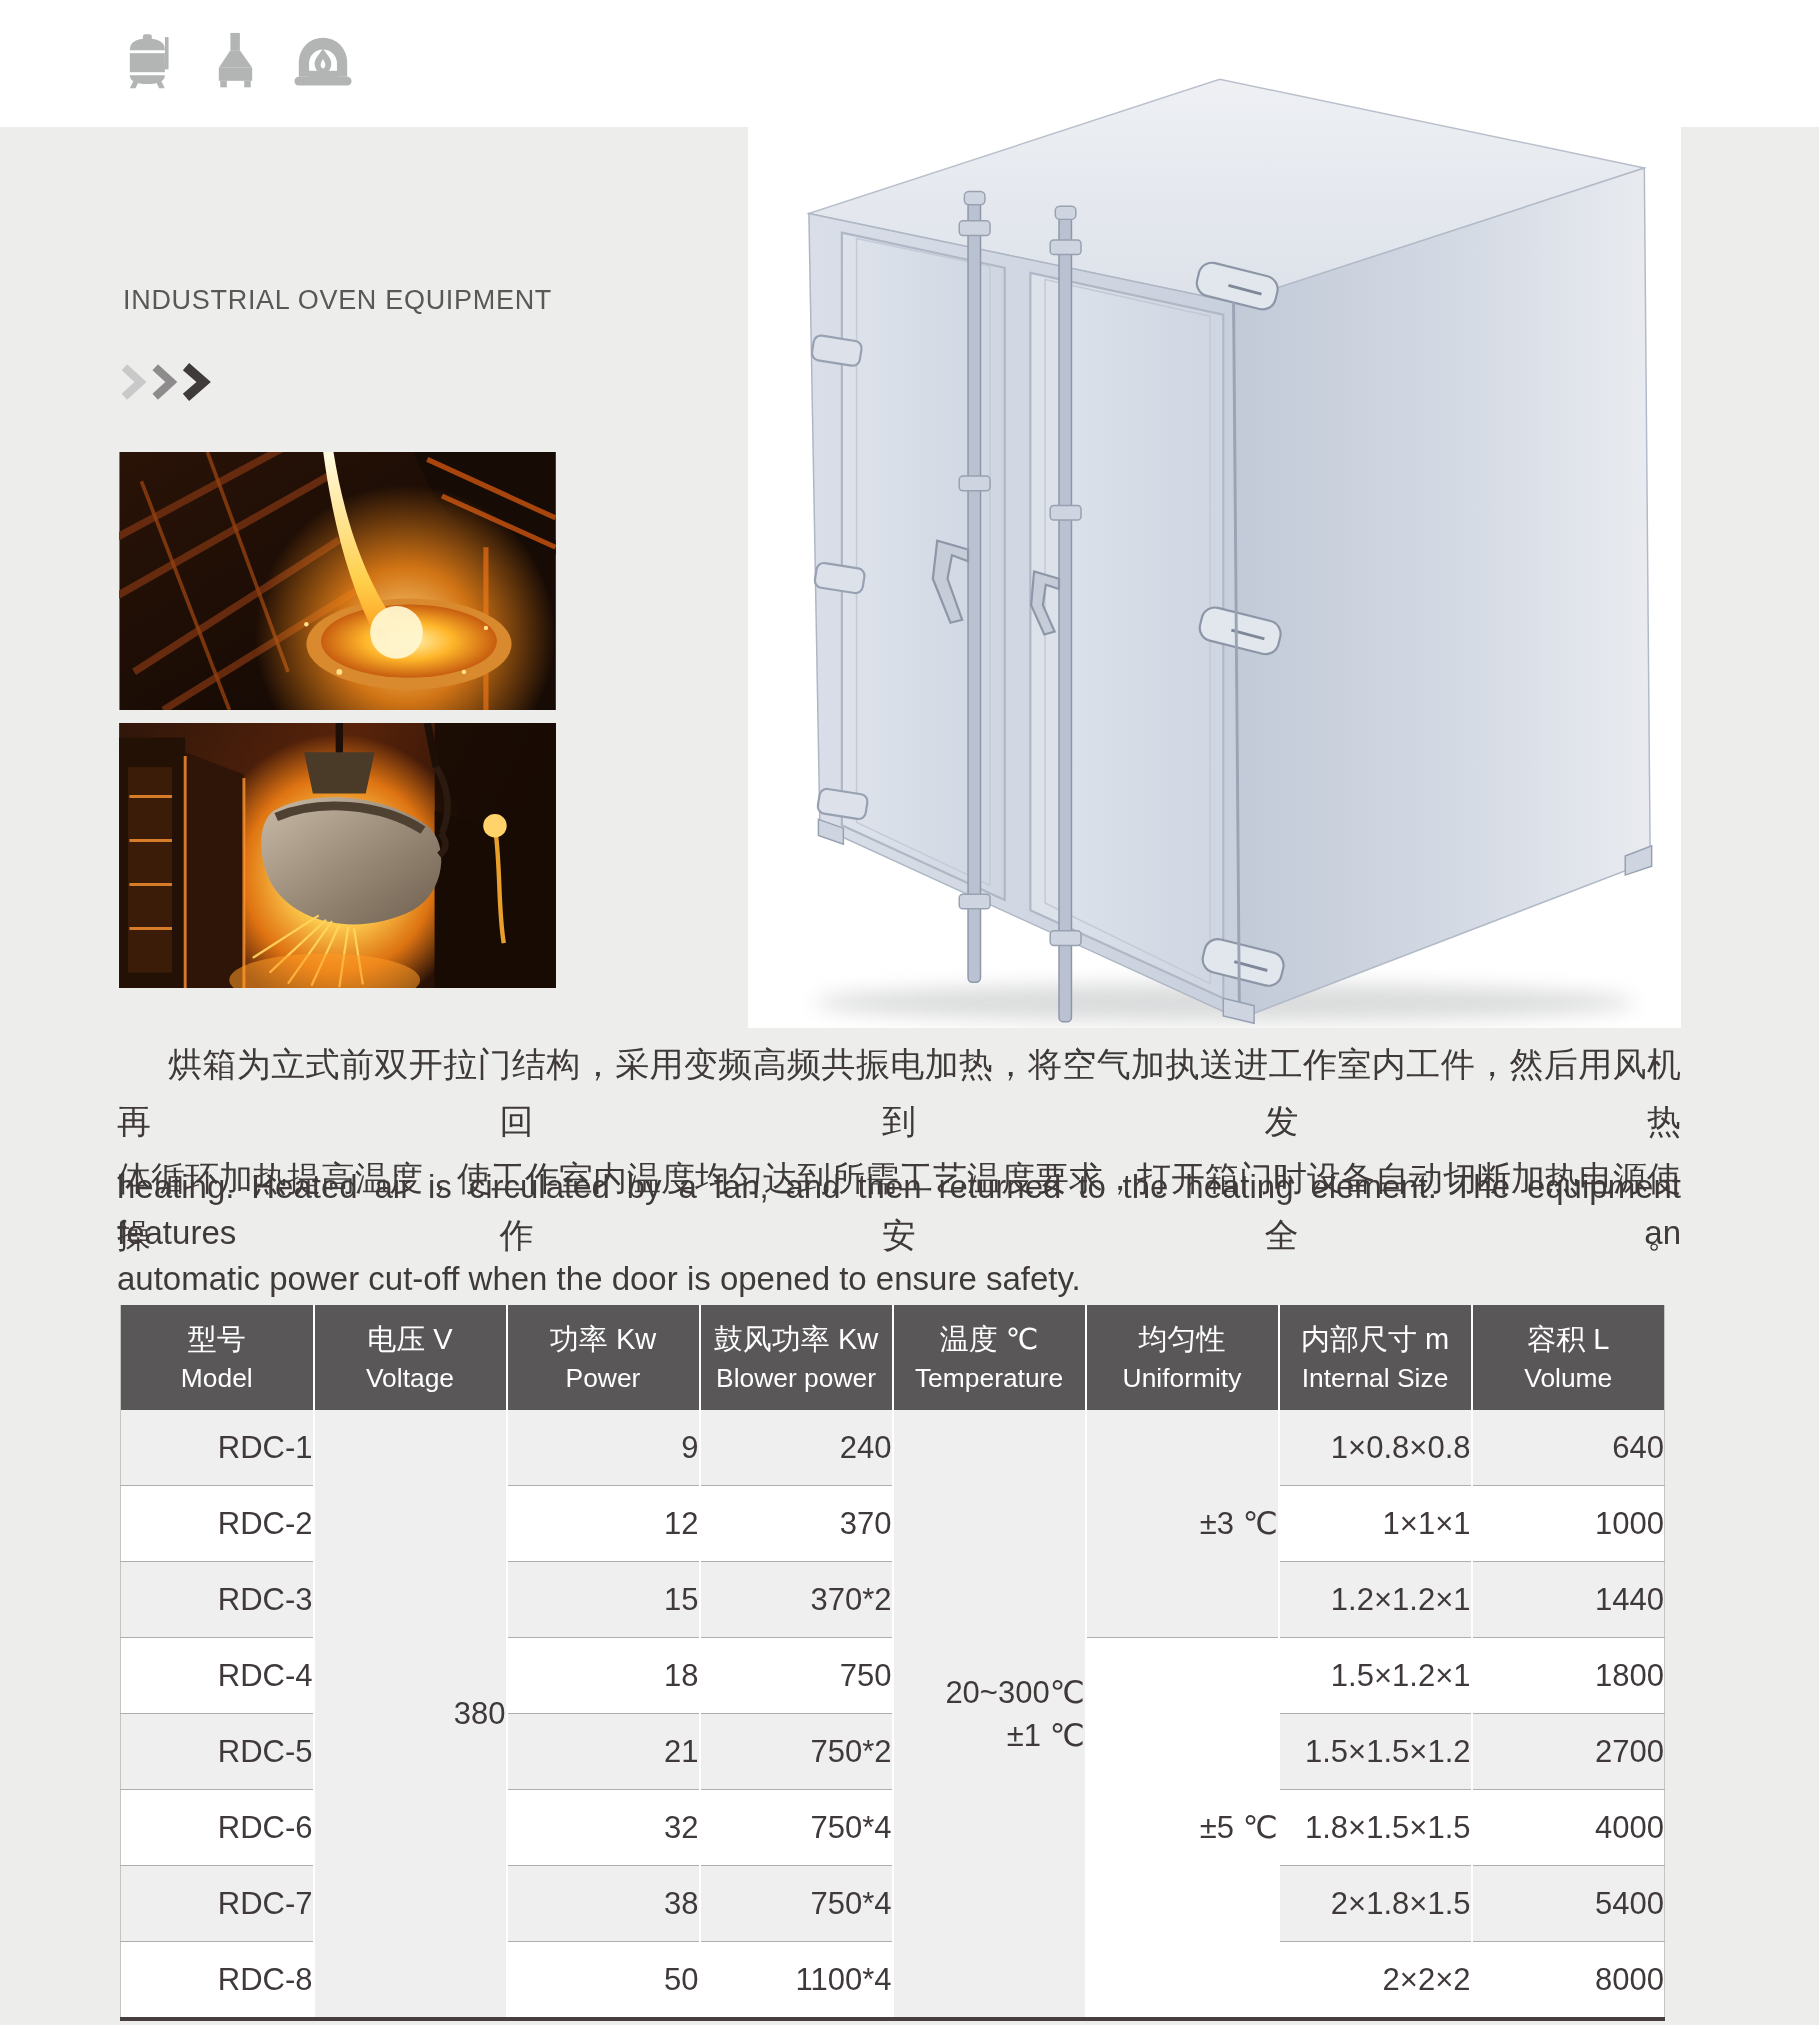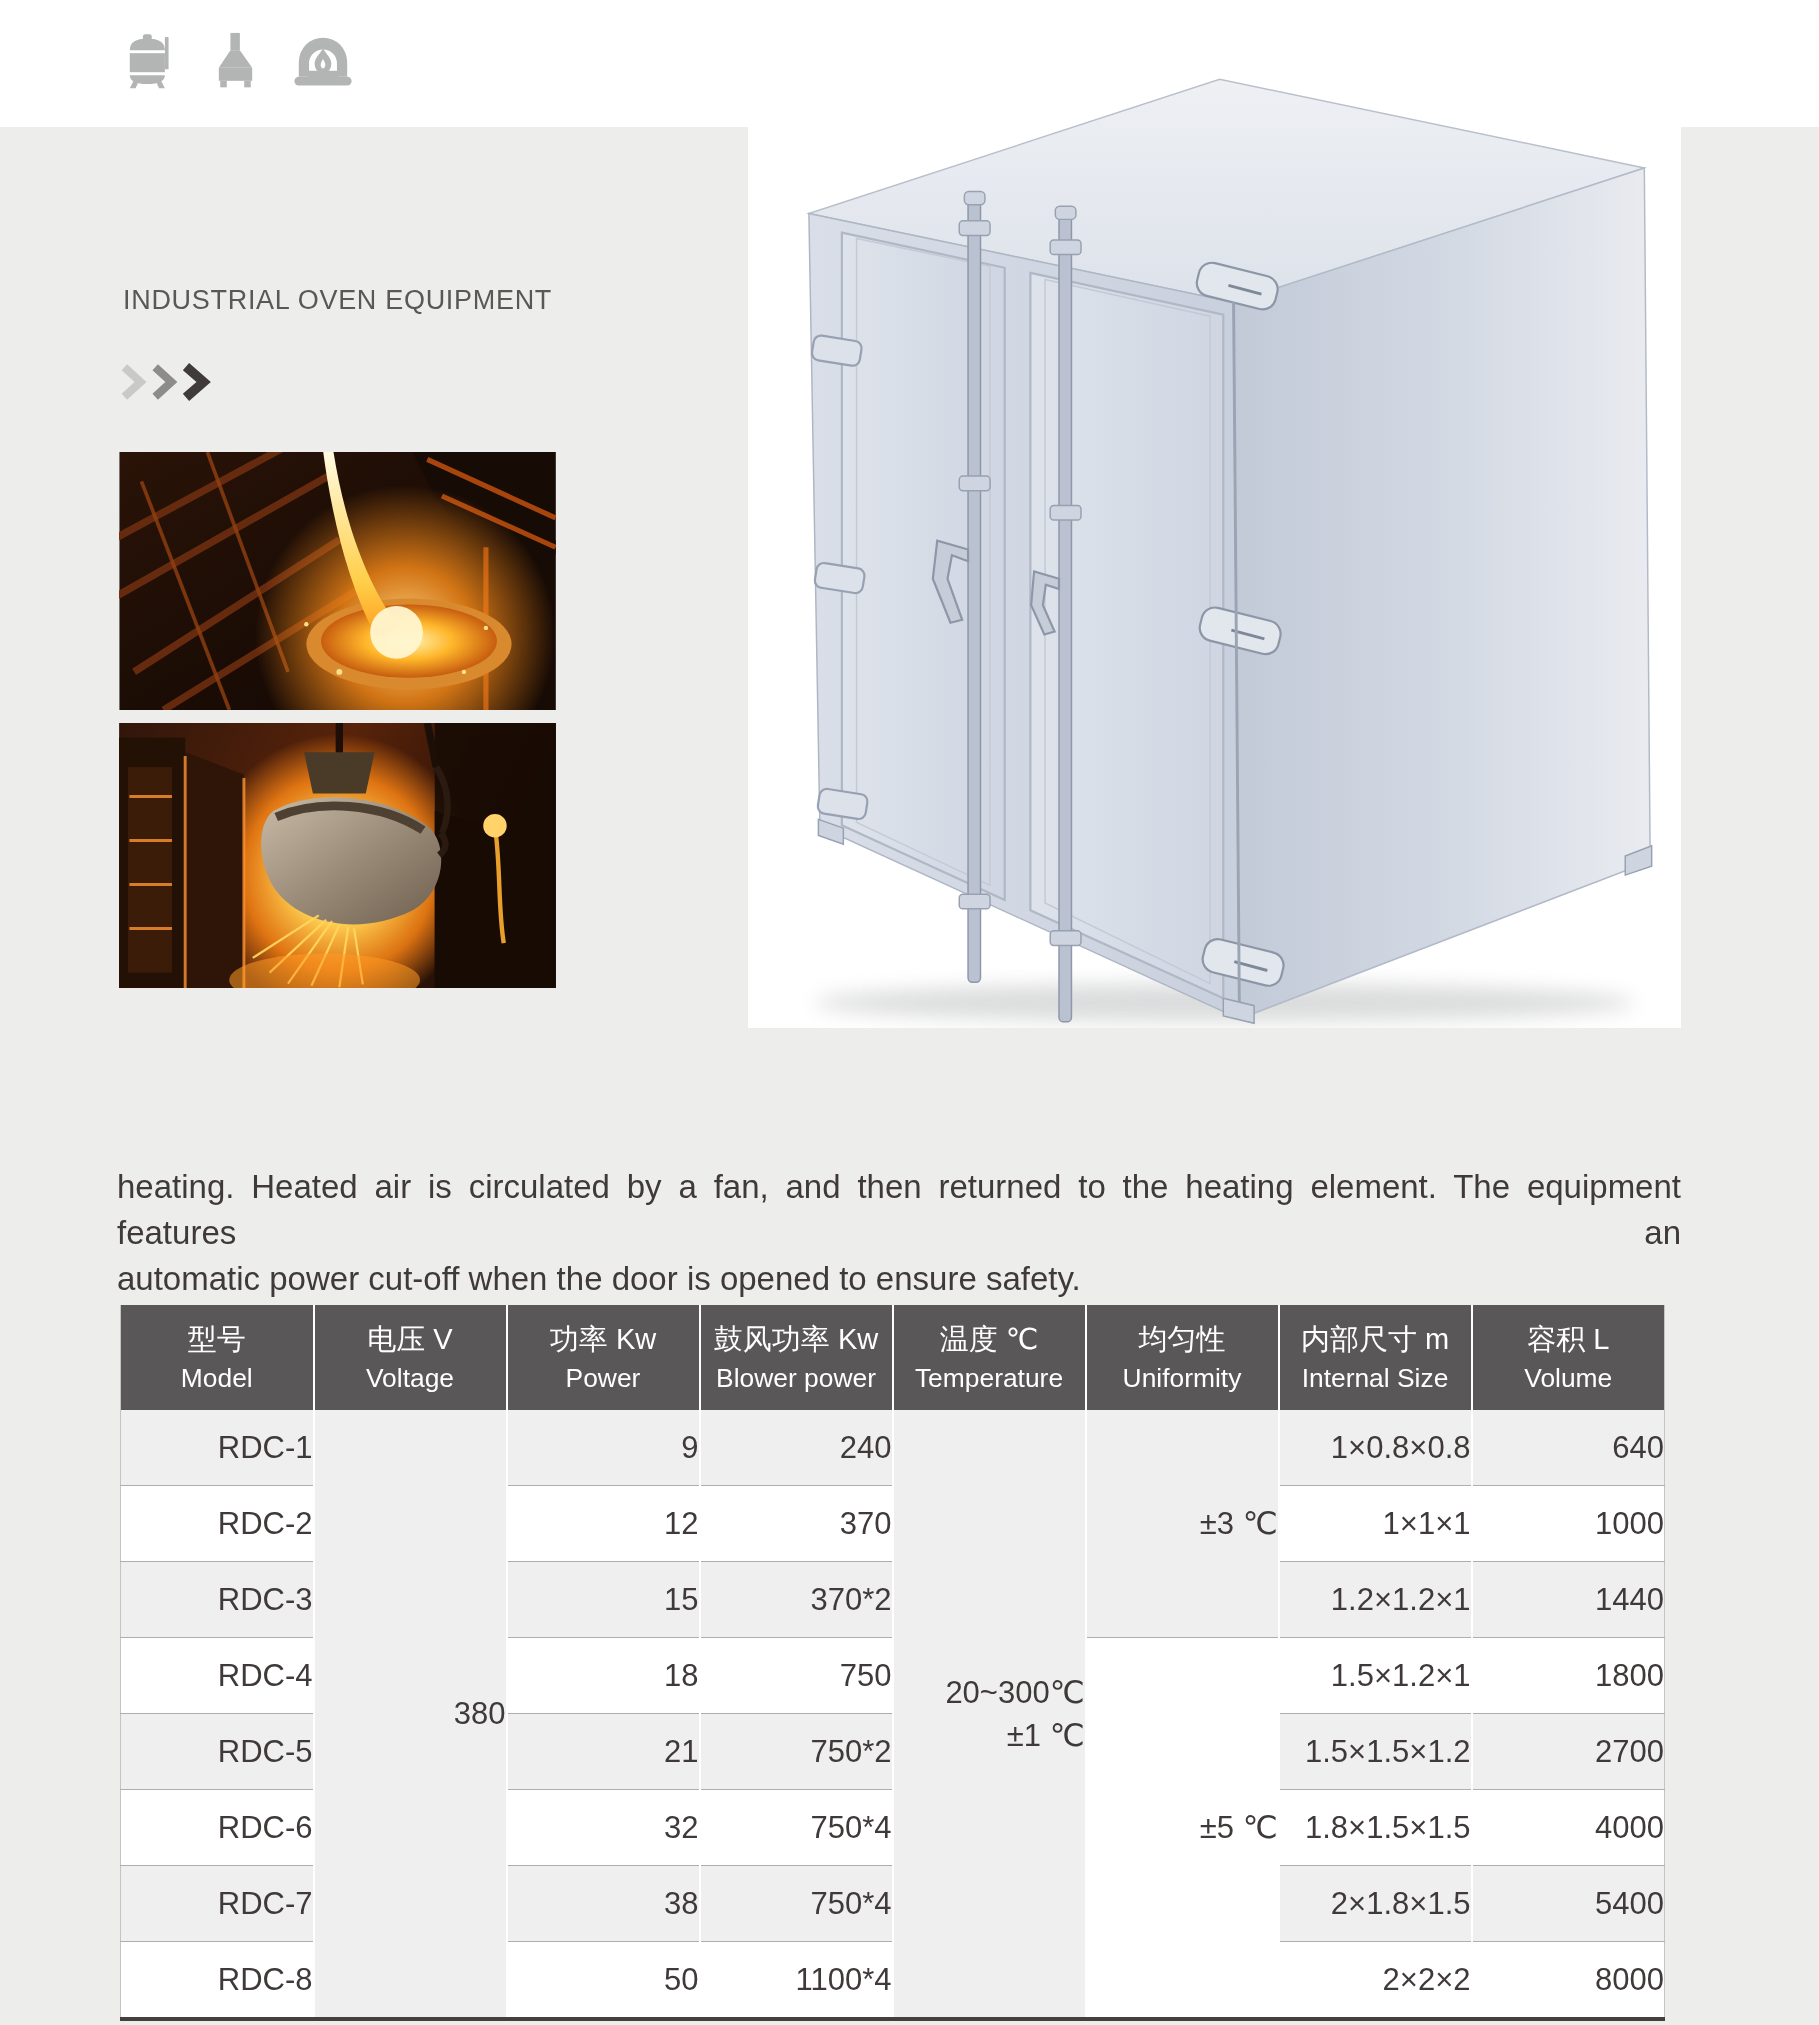--- a/index.html
+++ b/index.html
@@ -304,20 +304,24 @@
       <line x1="662" y1="323" x2="670" y2="1300" stroke="#9aa4b4" stroke-width="4"></line>
 
       <g fill="#cfd5e0" stroke="#97a1b1" stroke-width="2">
         <polygon points="648,1272 690,1282 690,1306 648,1296"></polygon>
         <polygon points="1196,1078 1232,1064 1232,1092 1196,1104"></polygon>
         <polygon points="96,1028 130,1040 130,1062 96,1050"></polygon>
       </g>
     </svg>
   </div>
 
+  <div class="para para-cn">
+    <div class="jline indent">烘箱为立式前双开拉门结构，采用变频高频共振电加热，将空气加执送进工作室内工件，然后用风机再回到发热</div>
+    <div class="jline">体循环加热提高温度，使工作室内温度均匀达到所需工艺温度要求，打开箱门时设备自动切断加热电源使操作安全。</div>
+  </div>
   <div class="para para-en">
     <div class="jline">heating. Heated air is circulated by a fan, and then returned to the heating element. The equipment features an</div>
     <div class="jline-last">automatic power cut-off when the door is opened to ensure safety.</div>
   </div>
 
   <table class="spec">
     <thead>
       <tr>
         <th>
             <span class="h-cn">型号</span>

